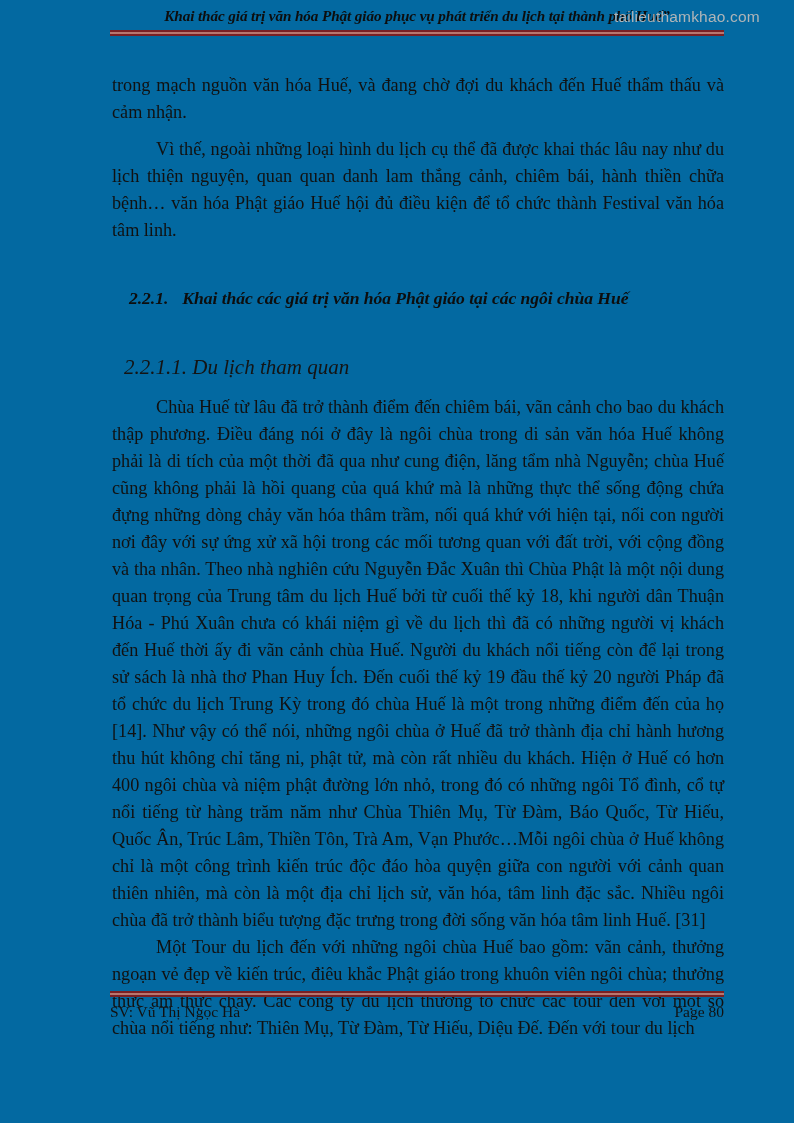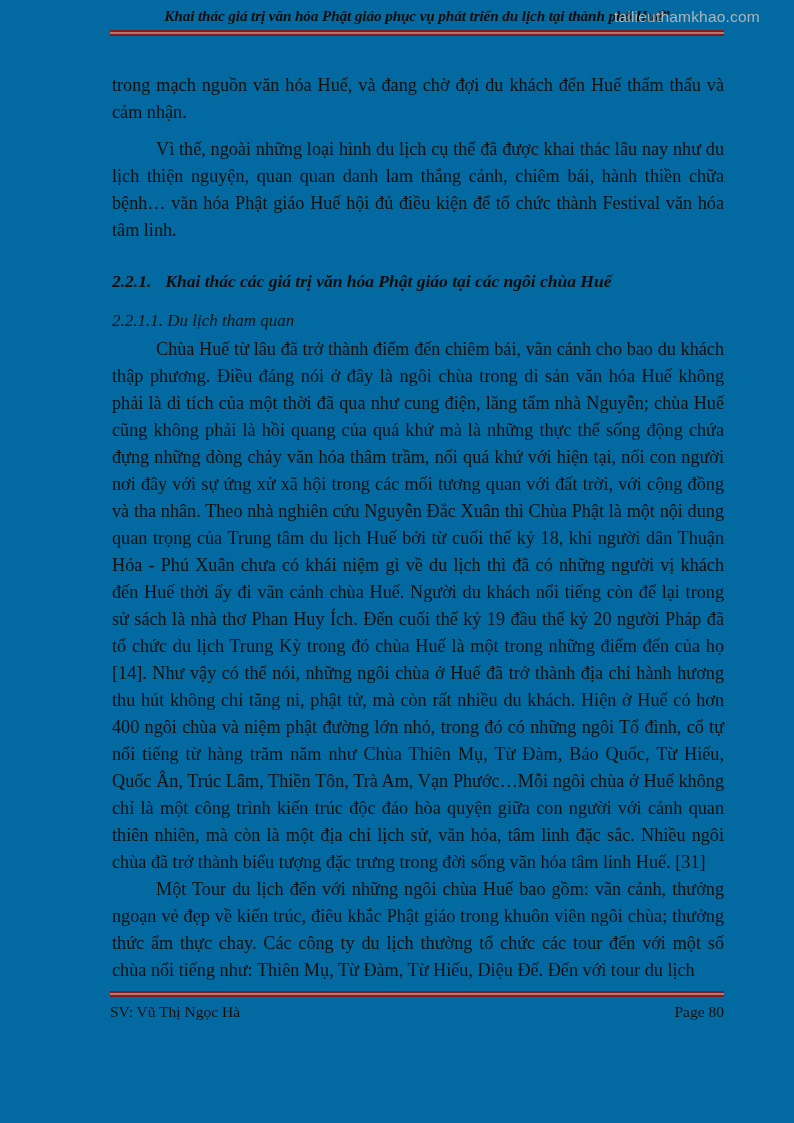--- a/index.html
+++ b/index.html
@@ -85,33 +85,33 @@
     color: #111111;
     hyphens: none;
   }
   p.indent {
     text-indent: 44px;
   }
   .gap-sm { height: 10px; }
   .gap-md { height: 22px; }
 
   h3.heading-num {
-    margin: 0;
+    margin: 17px;
     font-size: 17.6px;
     line-height: 30px;
     font-weight: bold;
     font-style: italic;
     color: #0d0d0d;
     letter-spacing: -0.05px;
   }
   h3.heading-num .num { margin-right: 14px; }
 
   h4.subheading {
-    margin: 0;
-    font-size: 17px;
+    margin: 12px;
+    font-size: 21px;
     line-height: 30px;
     font-weight: normal;
     font-style: italic;
     color: #141414;
   }
 
   
   .footer {
     position: absolute;
     left: 110px;

